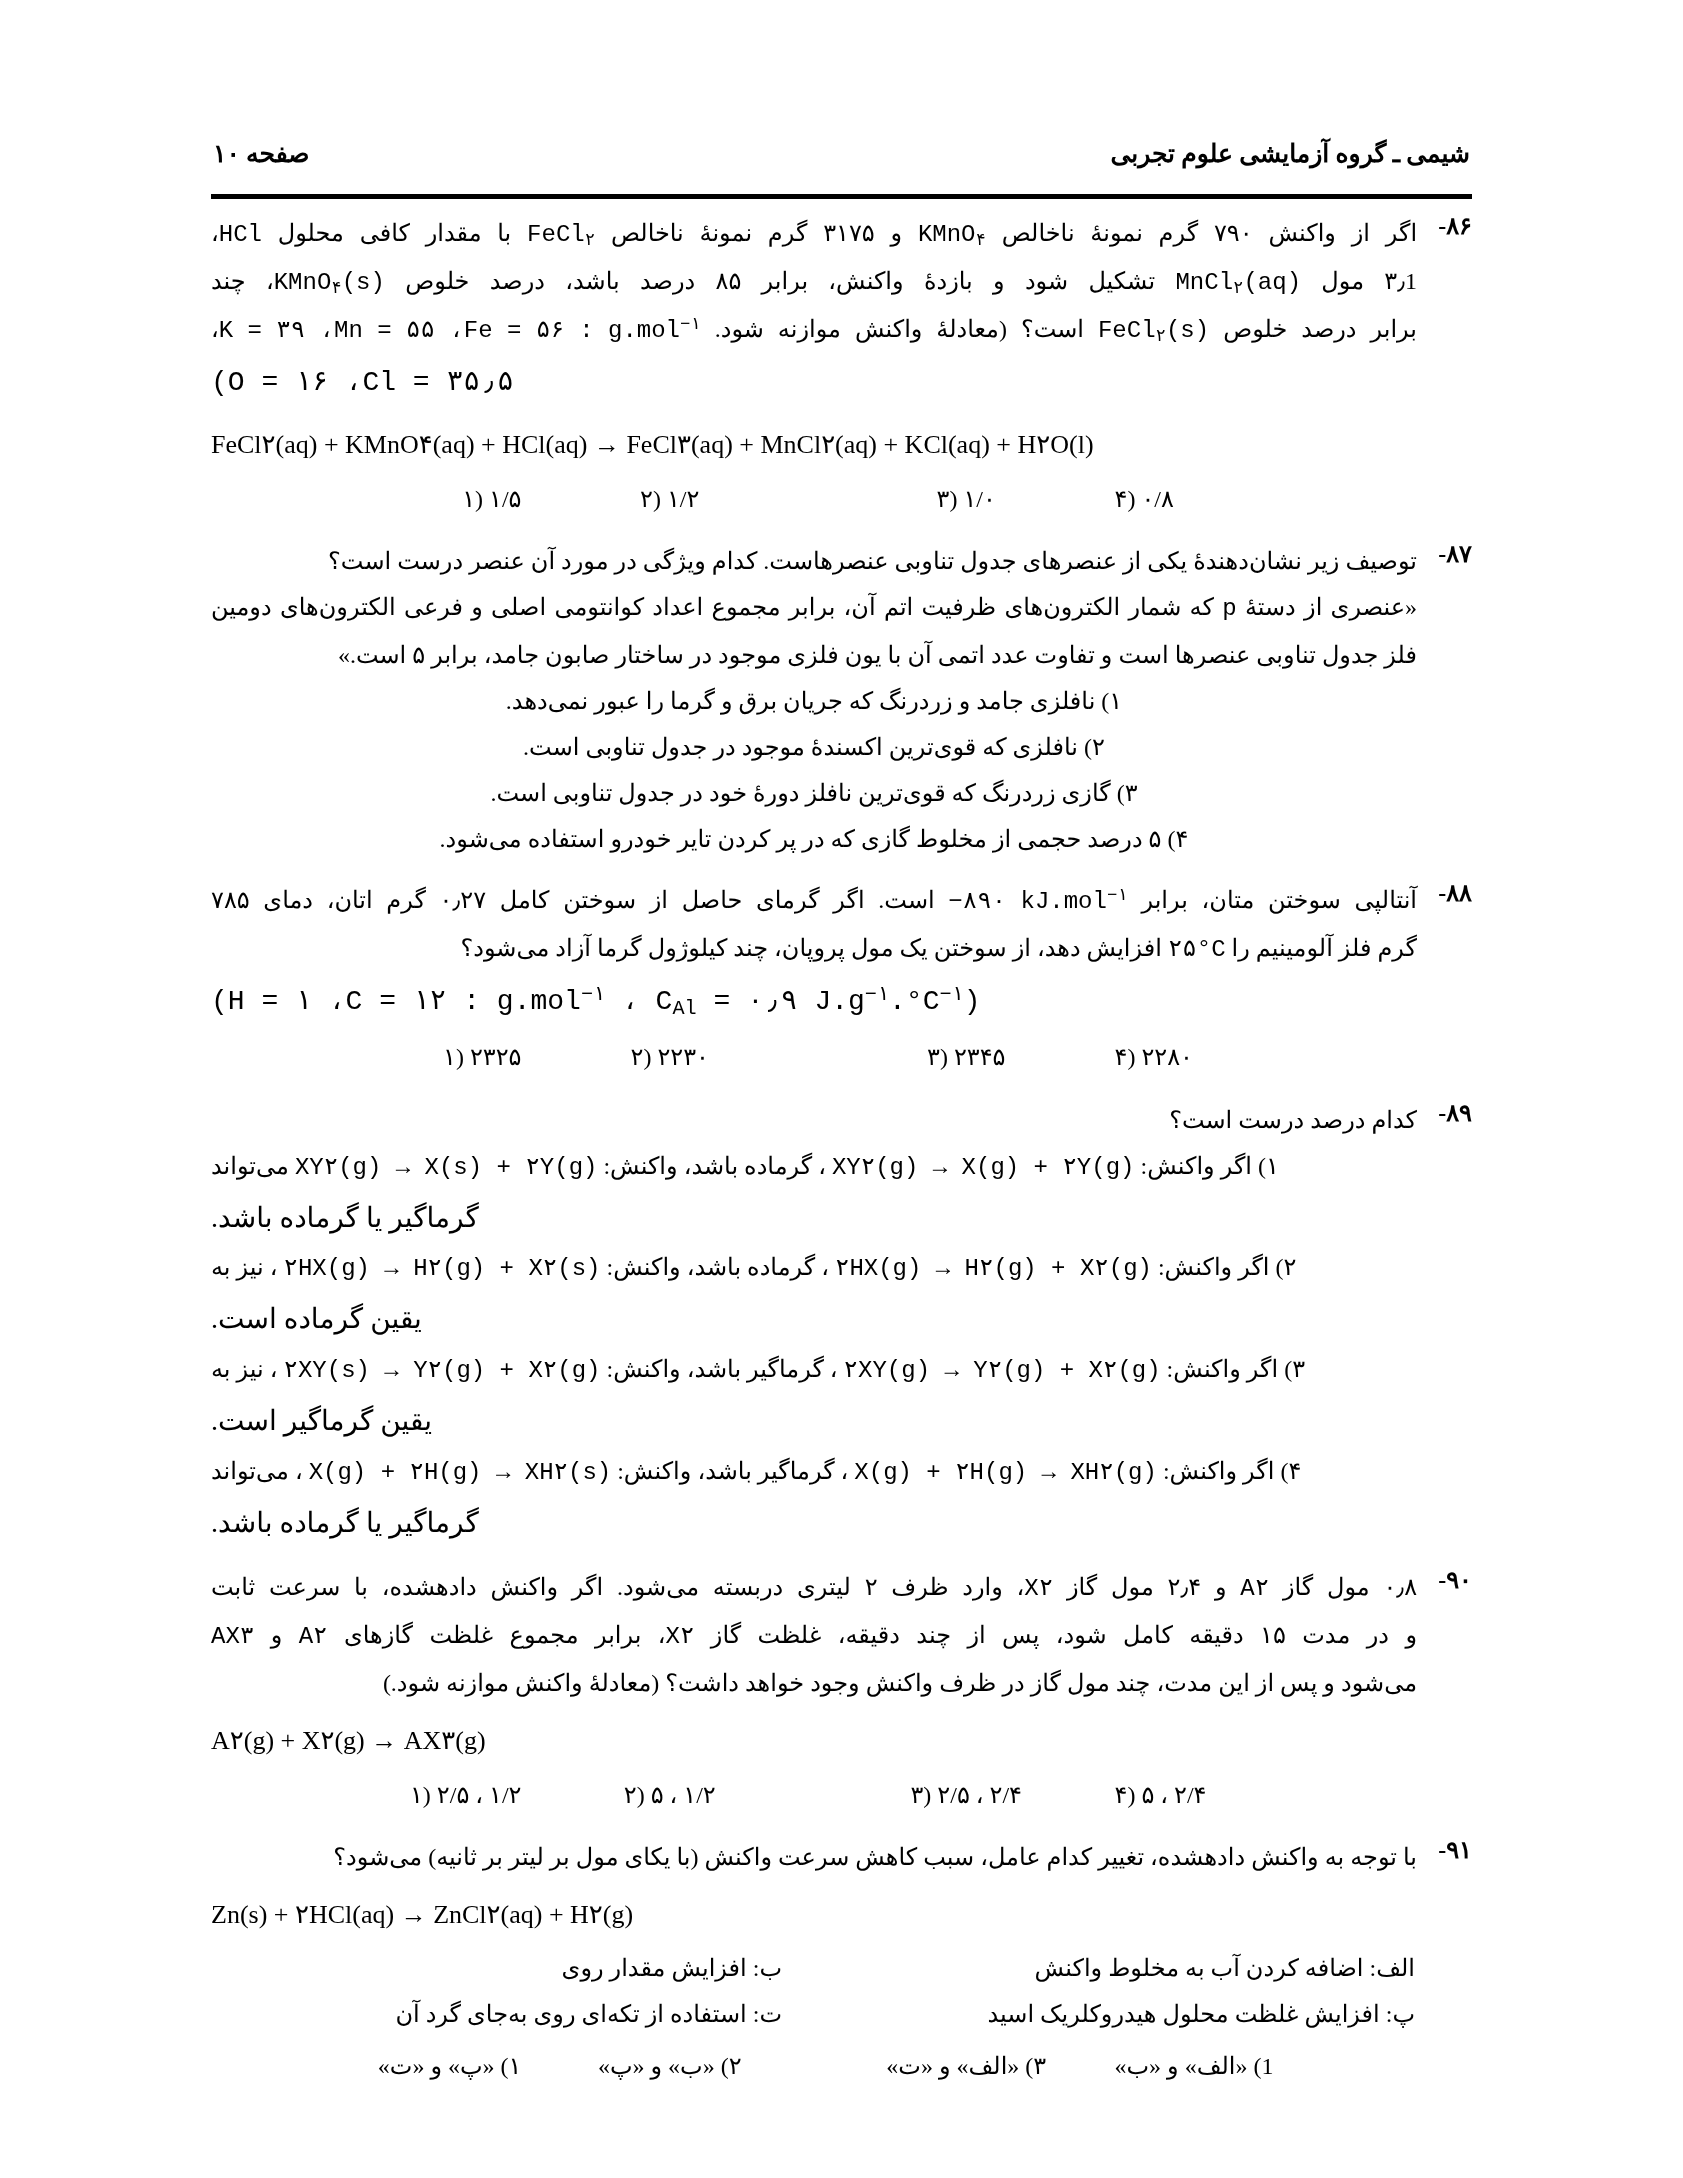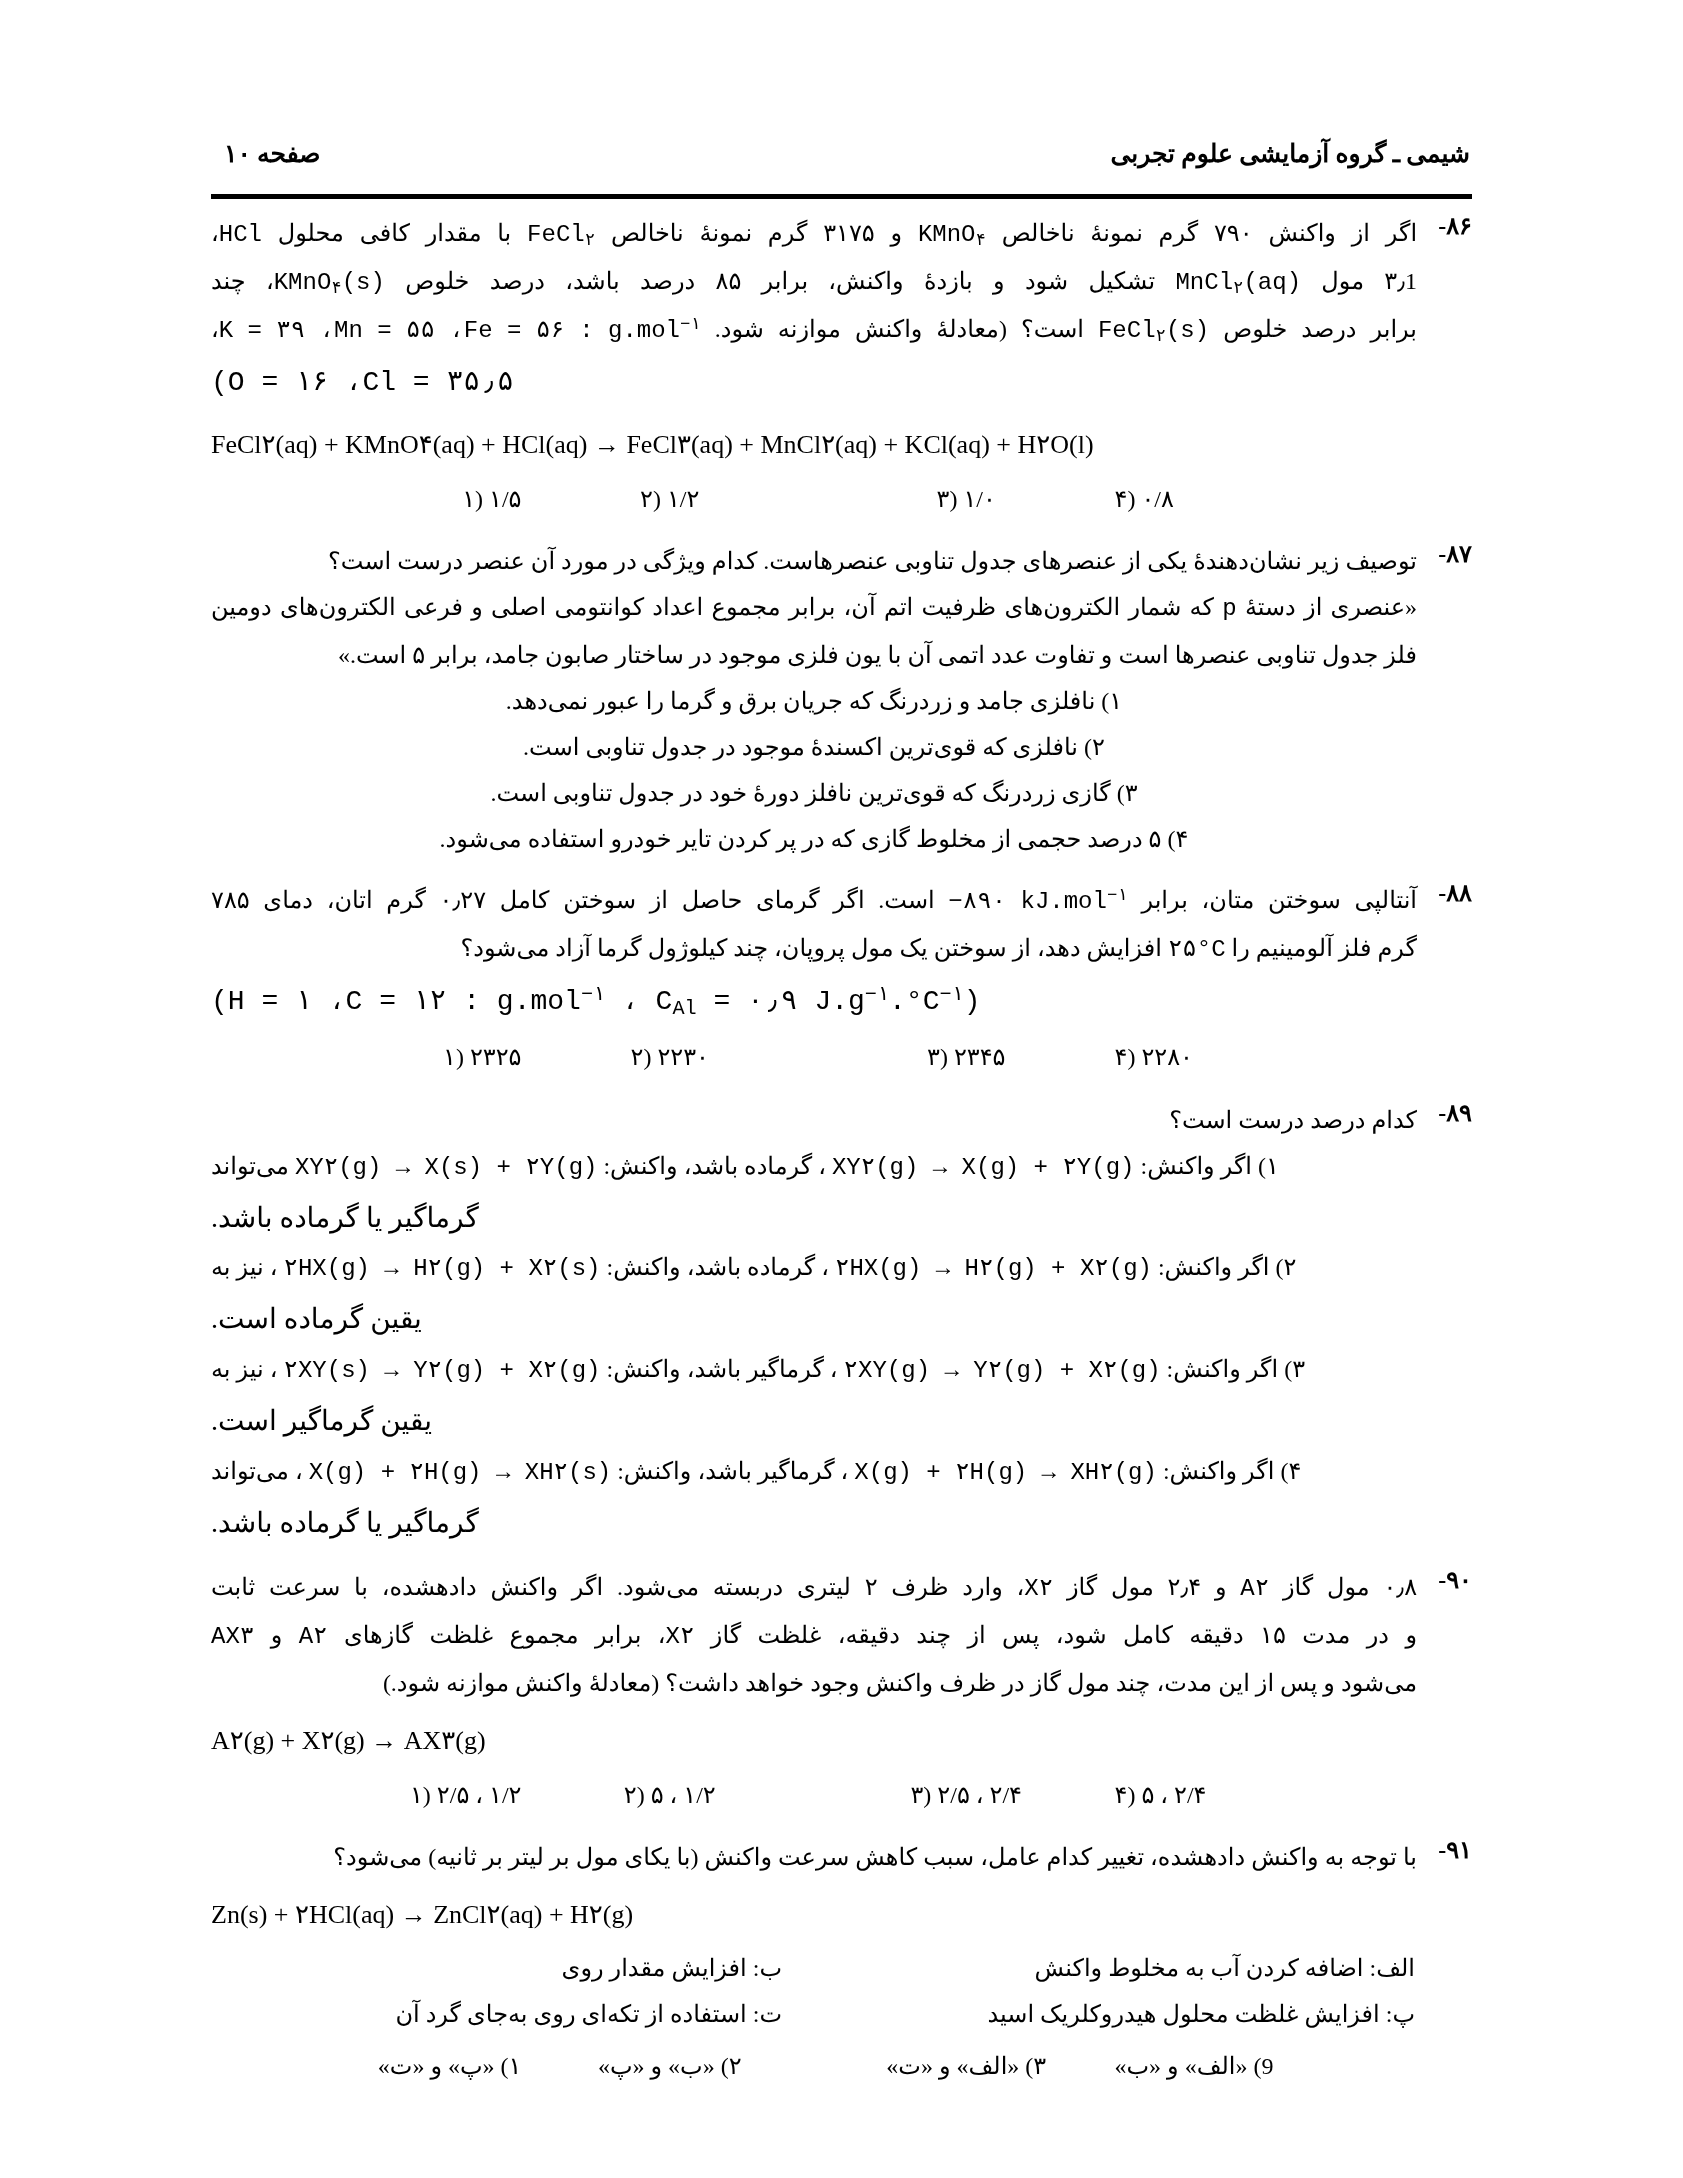--- a/index.html
+++ b/index.html
@@ -29,21 +29,21 @@
     left: 213px;
     display: flex;
     flex-direction: row;
     justify-content: space-between;
     align-items: baseline;
     font-weight: bold;
     font-size: 25px;
     letter-spacing: 0px;
   }
   .header .subject { text-align: center; }
-  .header .pageno  { text-align: left; margin-left: 11px; }
+  .header .pageno  { text-align: left; }
 
   .rule {
     position: absolute;
     top: 194px;
     right: 211px;
     left: 211px;
     border-top: 5px solid #000;
     height: 0;
   }
 
@@ -345,21 +345,21 @@
           <div class="eq">Zn(s) + ۲HCl(aq) → ZnCl۲(aq) + H۲(g)</div>
           <div class="twocol">
             <div class="cright">الف: اضافه کردن آب به مخلوط واکنش</div>
             <div class="cleft">ب: افزایش مقدار روی</div>
           </div>
           <div class="twocol">
             <div class="cright">پ: افزایش غلظت محلول هیدروکلریک اسید</div>
             <div class="cleft">ت: استفاده از تکه‌ای روی به‌جای گرد آن</div>
           </div>
           <div class="opts four">
-            <div class="opt">9) «الف» و «ب»</div>
+            <div class="opt">1) «الف» و «ب»</div>
             <div class="opt">۳) «الف» و «ت»</div>
             <div class="opt">۲) «ب» و «پ»</div>
             <div class="opt">۱) «پ» و «ت»</div>
           </div>
         </div>
       </div>
     </div>
 
   </div>
 </div>

